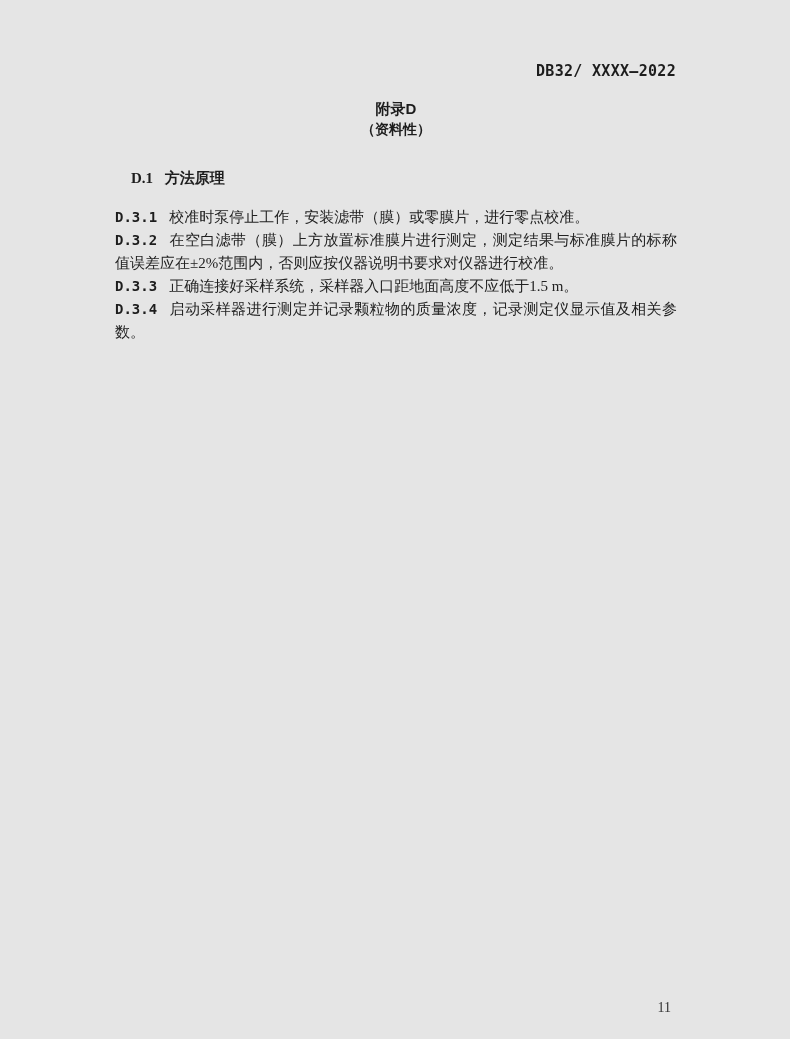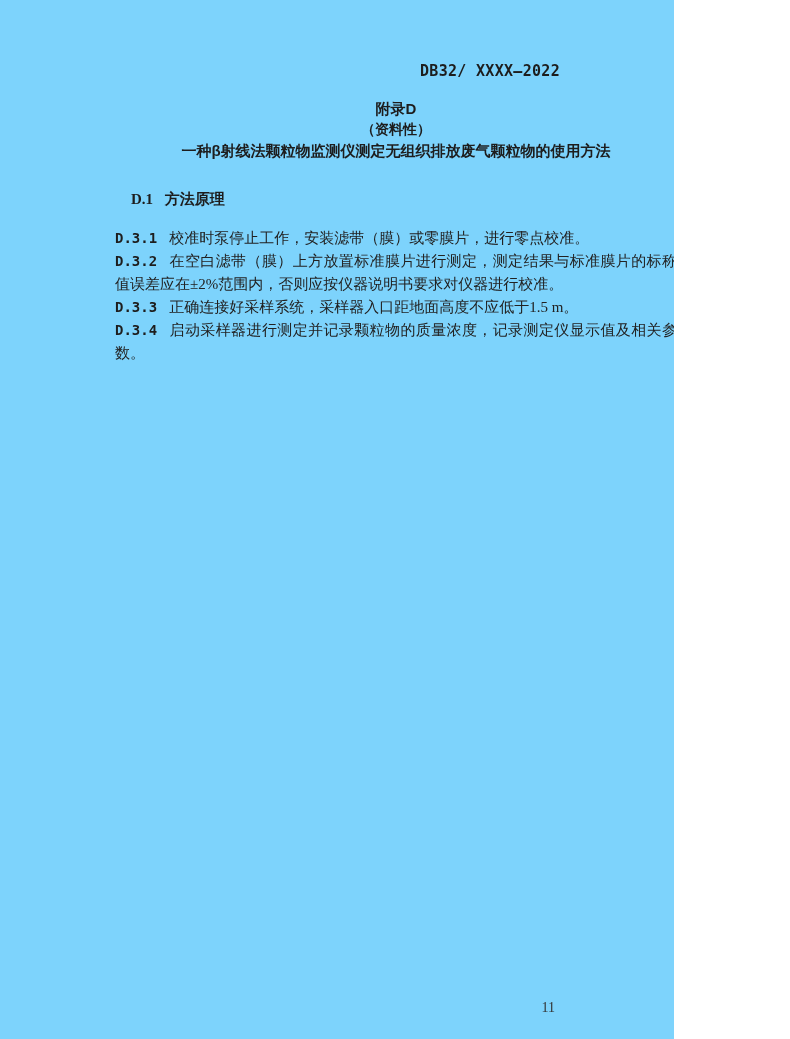--- a/index.html
+++ b/index.html
@@ -2,23 +2,23 @@
 <html><head>
 <meta charset="utf-8">
 <style>
   html, body {
     margin: 0;
     padding: 0;
     background: #ffffff;
   }
   .page {
     position: relative;
-    width: 674px;
+    width: 790px;
     height: 1039px;
-    background: #7dd3fc;
+    background: #e5e5e5;
     overflow: hidden;
     color: #222222;
     font-family: "Liberation Serif", "DejaVu Serif", serif;
   }
   .header-right {
     position: absolute;
     top: 62px;
     right: 114px;
     font-family: "DejaVu Sans Mono", monospace;
     font-weight: bold;
@@ -116,21 +116,20 @@
 
 <div class="page">
 
   <div class="header-right">DB32/ XXXX—2022</div>
 
   <div class="content">
 
     <div class="title-block">
       <div class="appendix-label">附录D</div>
       <div class="informative-label">（资料性）</div>
-      <div class="doc-title">一种β射线法颗粒物监测仪测定无组织排放废气颗粒物的使用方法</div>
     </div>
 
     <h2 class="sec-heading sec-d1">
       <span class="sec-num">D.1</span>
       <span class="sec-title">方法原理</span>
     </h2>
 
 
 
     <div class="clauses">

